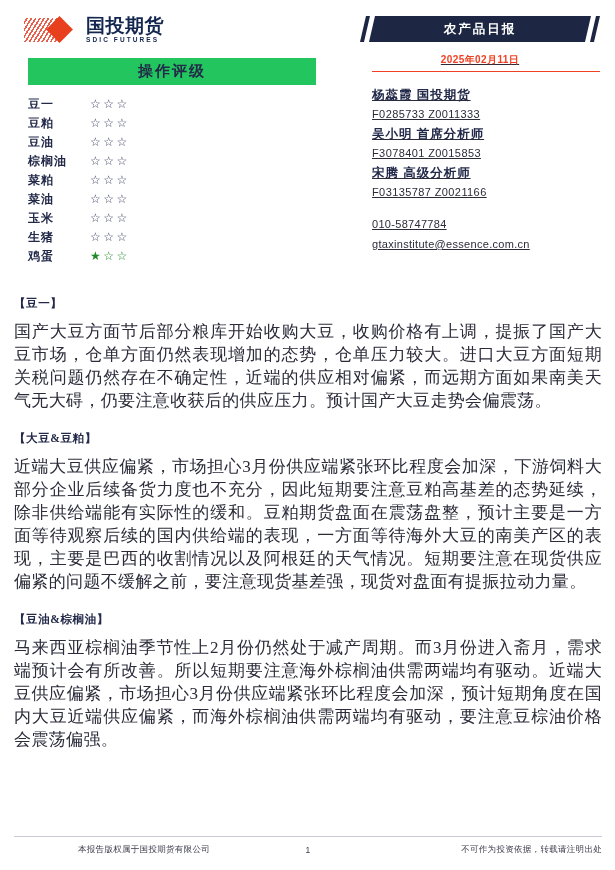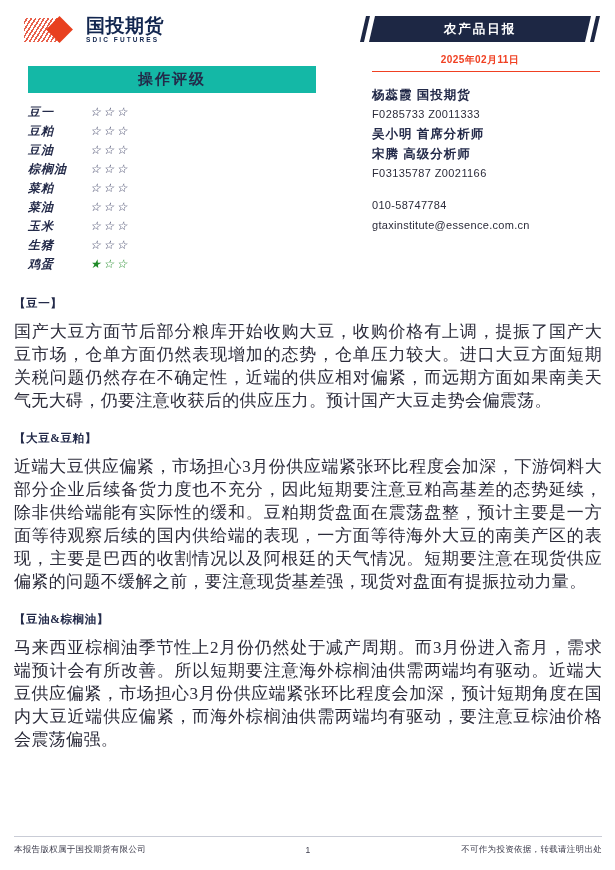--- a/index.html
+++ b/index.html
@@ -33,20 +33,21 @@
     position: absolute;
     left: 0;
     top: 0;
     width: 340px;
   }
   .header-right {
     position: absolute;
     left: 372px;
     top: 0;
     width: 243px;
+    text-decoration: underline;
   }
 
   
   .logo-row {
     display: flex;
     align-items: center;
     padding: 16px 0 0 24px;
   }
   .logo-mark {
     width: 58px;
@@ -91,42 +92,41 @@
     font-family: "Liberation Sans", "DejaVu Sans", sans-serif;
     font-size: 6.5px;
     font-weight: bold;
     letter-spacing: 2.1px;
     color: #12264f;
     margin-top: 2px;
   }
 
   
   .rating-title {
-    margin: 22px 0 0 28px;
+    margin: 14px 0 0 28px;
     width: 288px;
     height: 27px;
-    background: #14b8a6;
+    background: #22c55e;
     display: flex;
     align-items: center;
     justify-content: center;
     font-size: 15px;
     font-weight: bold;
     color: #232a49;
     letter-spacing: 2px;
   }
 
   
   .rating-list {
     margin: 10px 0 0 28px;
   }
   .rating-row {
     display: flex;
     align-items: center;
     height: 19px;
-    font-style: italic;
   }
   .rating-name {
     width: 62px;
     font-size: 12px;
     font-weight: bold;
     color: #232a49;
     letter-spacing: 1px;
   }
   .rating-stars {
     font-size: 12px;
@@ -264,21 +264,21 @@
     margin-bottom: 7px;
   }
   .footer-row {
     display: flex;
     align-items: center;
     justify-content: space-between;
     font-size: 8.5px;
     color: #3a3a4a;
     letter-spacing: 0.3px;
   }
-  .footer-left { flex: 1; text-align: left; }
+  .footer-left { flex: 1; text-align: right; }
   .footer-center { flex: 1; text-align: center; font-family: "Liberation Sans", "DejaVu Sans", sans-serif; }
   .footer-right { flex: 1; text-align: right; }
 </style>
 </head>
 <body>
 
 <div class="page">
 
   <div class="header">
 
@@ -347,20 +347,21 @@
         <div class="banner-label">农产品日报</div>
       </div>
 
       <div class="report-date">2025年02月11日</div>
       <div class="date-rule"></div>
 
       <div class="analysts" id="analyst-list">
           <div class="analyst-name">杨蕊霞 国投期货</div>
           <div class="analyst-code">F0285733 Z0011333</div>
           <div class="analyst-name">吴小明 首席分析师</div>
+          <div class="analyst-code">F3078401 Z0015853</div>
           <div class="analyst-name">宋腾 高级分析师</div>
           <div class="analyst-code">F03135787 Z0021166</div>
         </div>
 
       <div class="contact-block">
         <div class="contact-line">010-58747784</div>
         <div class="contact-line">gtaxinstitute@essence.com.cn</div>
       </div>
 
     </div>

